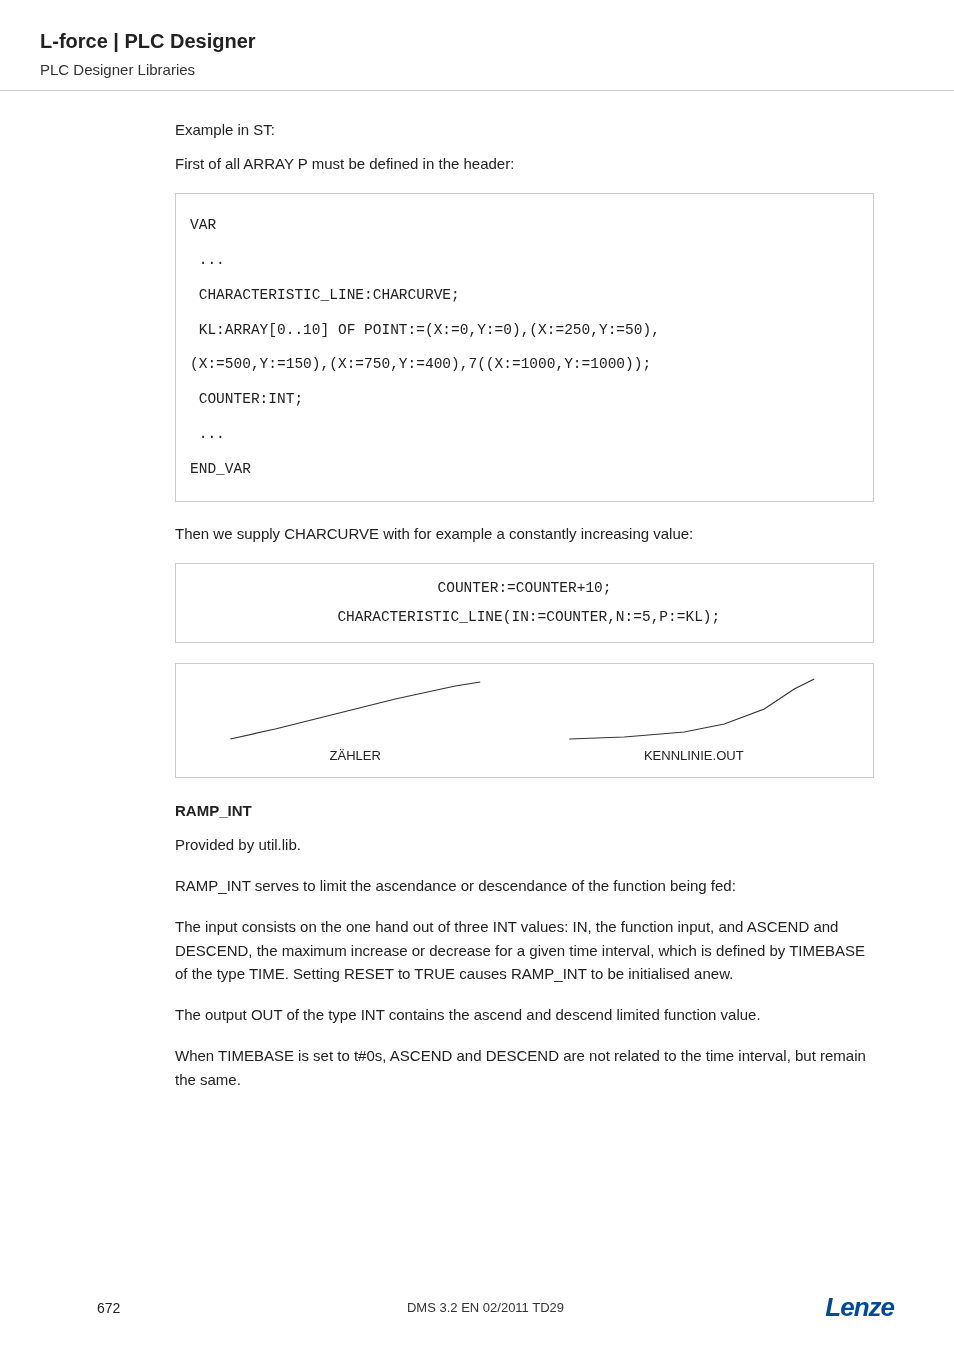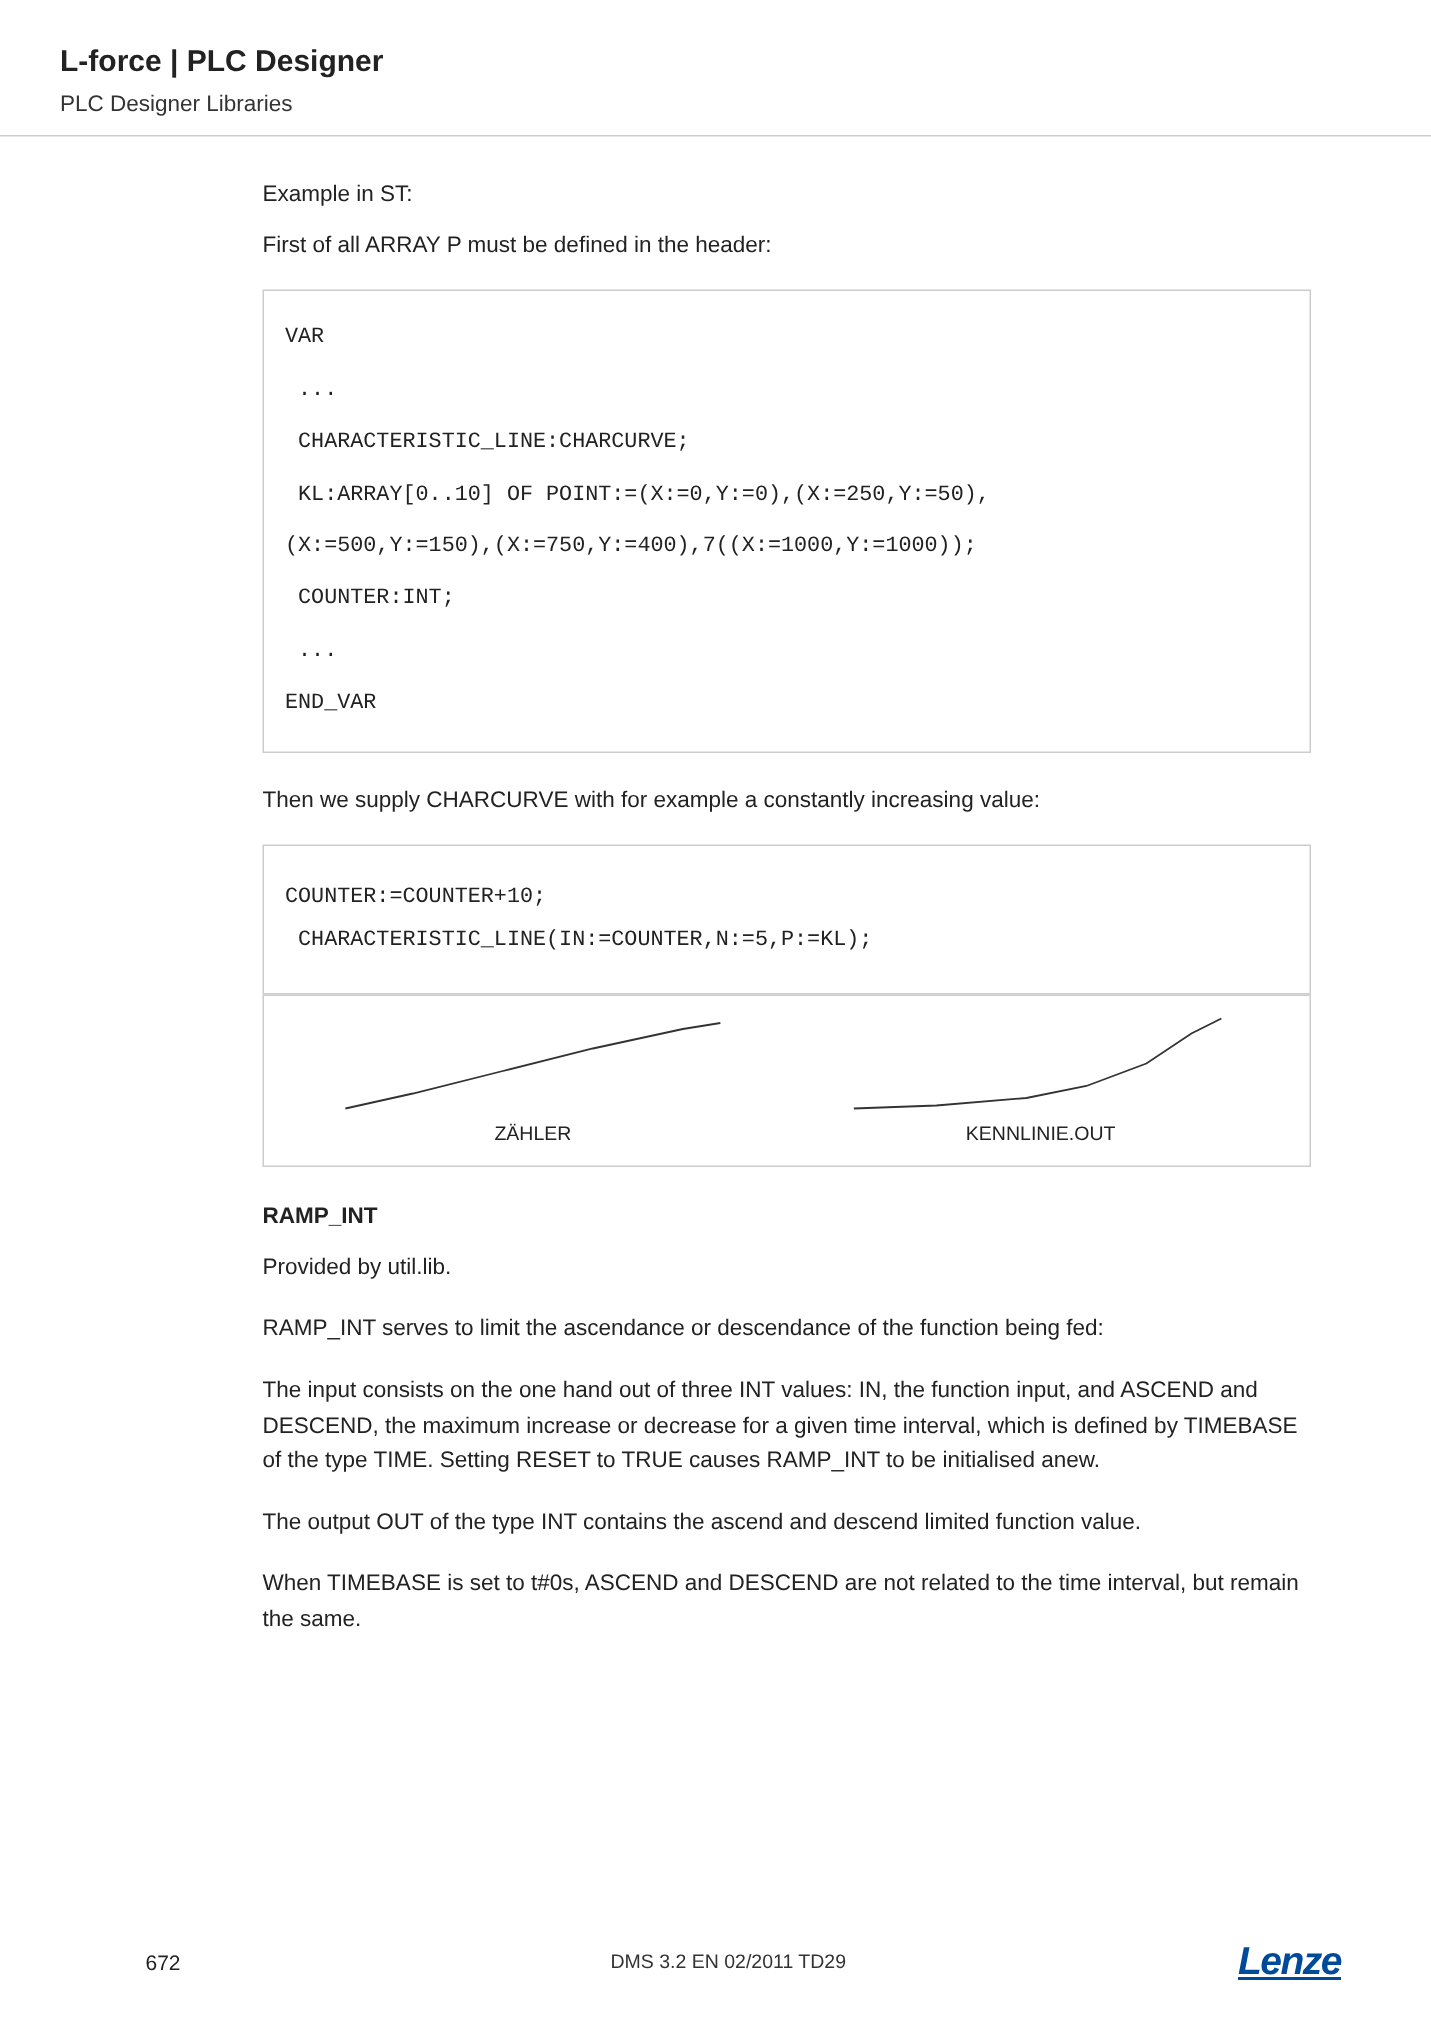--- a/index.html
+++ b/index.html
@@ -50,26 +50,28 @@
       padding: 14px 14px;
       font-family: "Courier New", Courier, monospace;
       font-size: 14.5px;
       color: #222;
       line-height: 2.4;
       margin-bottom: 20px;
       white-space: pre;
     }
     .code-block-tight {
       border: 1px solid #ccc;
-      padding: 20px 14px;
+      padding: 10px 14px;
       font-family: "Courier New", Courier, monospace;
       font-size: 14.5px;
       color: #222;
       line-height: 2.0;
+      margin-bottom: 20px;
       white-space: pre;
+      text-align: center;
     }
     .figure-box {
       border: 1px solid #ccc;
       padding: 10px 10px 14px 10px;
       margin-bottom: 24px;
       display: flex;
     }
     .figure-half {
       flex: 1;
       position: relative;
@@ -108,21 +110,20 @@
       position: absolute;
       left: 50%;
       transform: translateX(-50%);
     }
     .logo {
       font-size: 26px;
       font-weight: bold;
       font-style: italic;
       color: #004a99;
       letter-spacing: -1px;
-      text-decoration: underline;
     }
     svg.curve {
       width: 100%;
       height: 70px;
       display: block;
     }
   </style>
 </head>
 <body>
 

